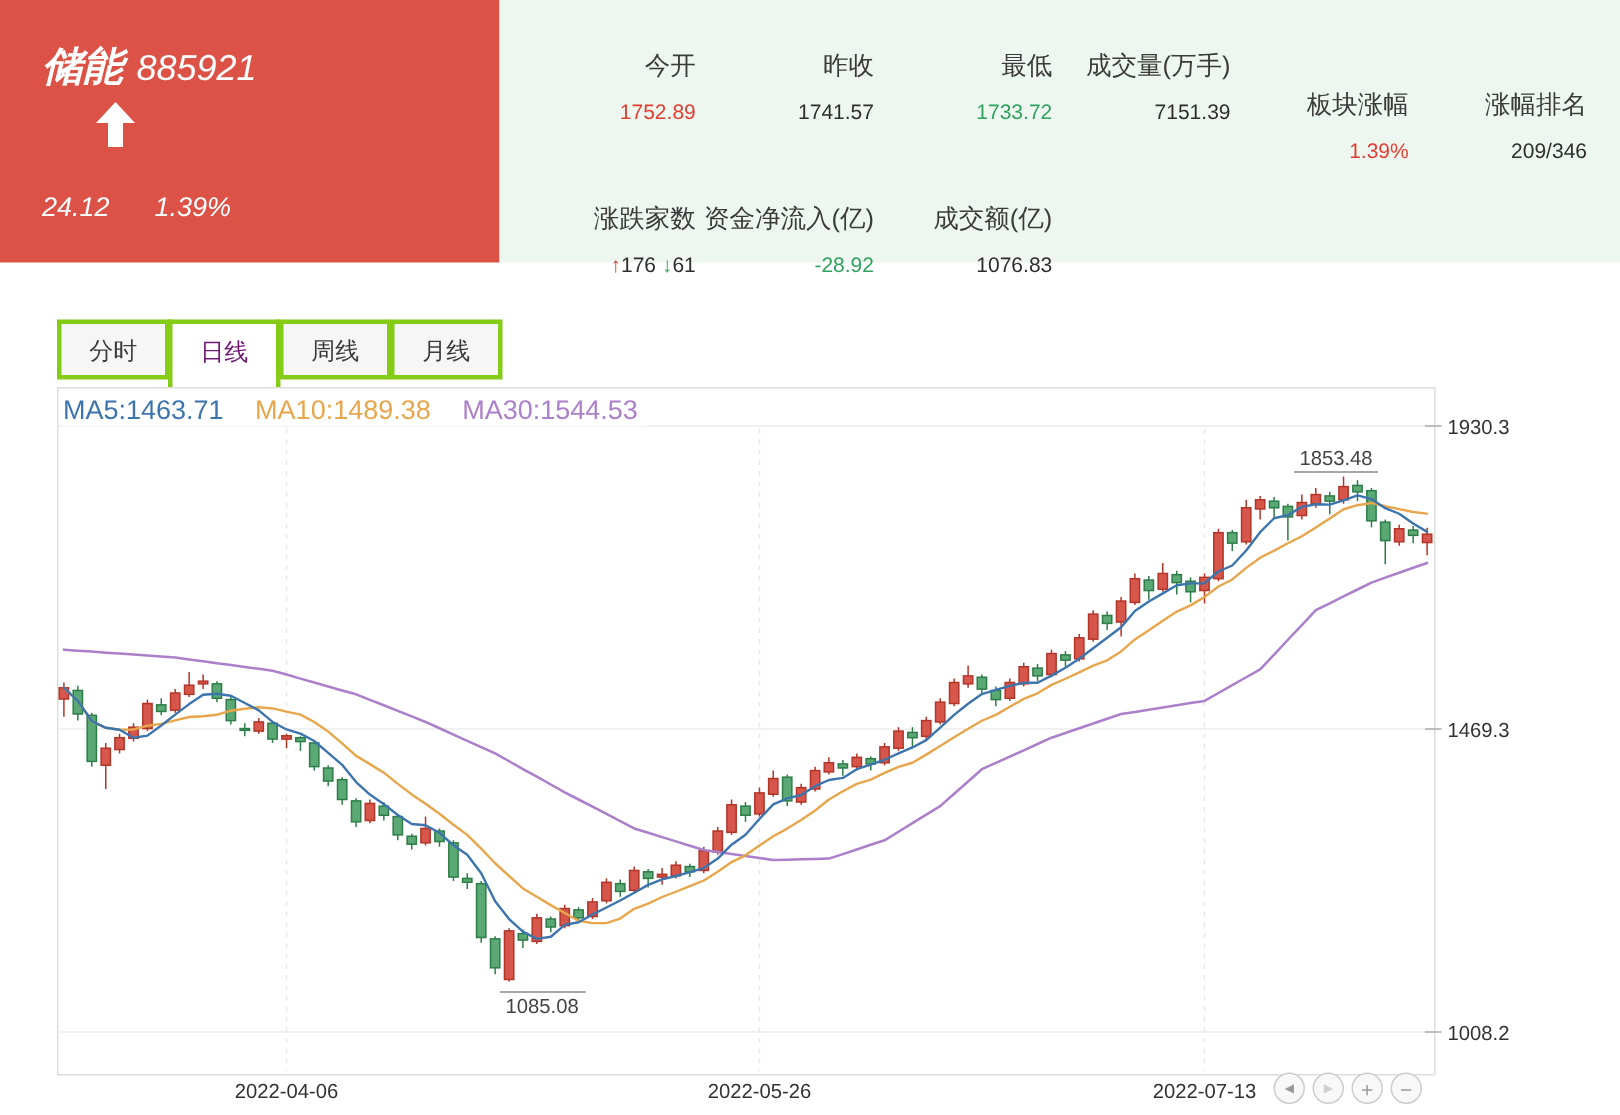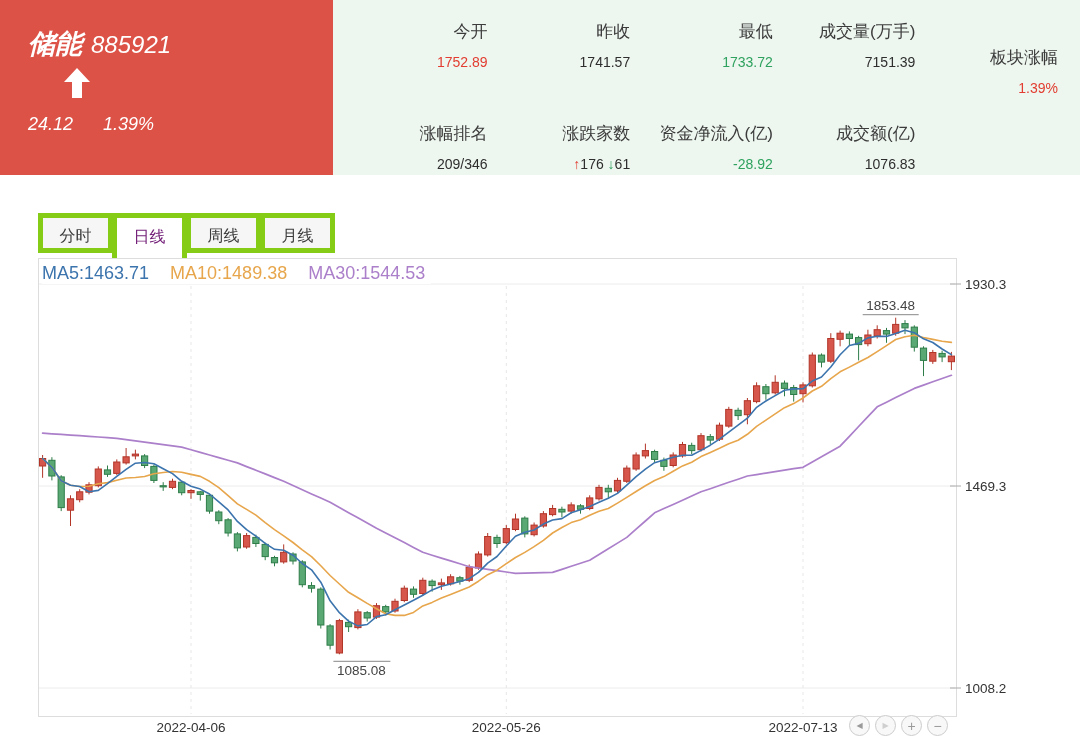--- a/index.html
+++ b/index.html
@@ -13,41 +13,41 @@
   .quote {
     width:333px; background:#dc5247; color:#fff;
     padding:26px 0 0 28px; flex:none;font-style:italic;
   }
   .q-top { display:flex; align-items:baseline; }
   .q-name { font-size:27px; font-weight:bold; }
   .q-code { font-size:24px; margin-left:9px; font-weight:normal; }
   .q-price-row { display:flex; align-items:center; margin-top:6px; }
   .q-price { font-size:43px; font-weight:bold; letter-spacing:1px; line-height:1; }
   .q-arrow { margin-left:36px; display:flex; align-items:center; }
-  .q-change { margin-top:16px; font-size:18px; display:flex; gap:30px; }
+  .q-change { margin-top:30px; font-size:18px; display:flex; gap:30px; }
   .stats {
     flex:1; background:#edf6ef; display:grid;
-    grid-template-columns:repeat(5,1fr);
-    align-content:start; padding:20px 22px 0 12px;
+    grid-template-columns:repeat(6,1fr);
+    align-content:start; padding:32px 22px 0 12px;
   }
   .cell { text-align:right; }
   .cell.r2 { margin-top:26px; }
   .s-label { font-size:17px; color:#3b3b3b; white-space:nowrap; }
   .s-value { font-size:14px; margin-top:11px; white-space:nowrap; }
   .v-red { color:#e23d30; }
   .v-green { color:#2ea25e; }
   .v-dark { color:#2e2e2e; }
   .arr-up { color:#e23d30; font-weight:bold; }
   .arr-down { color:#2ea25e; font-weight:bold; }
   
   .tabs { margin:38px 0 0 38px; display:flex; align-items:flex-start; height:45px; }
   .tab {
     width:75px; height:40px; line-height:38px; text-align:center; font-size:16px;
-    color:#3c3c3c; background:#f6f6f6; border:5px solid #84cc16;
-    margin-left:-1px; cursor:pointer;font-family:Liberation Mono, monospace;
+    color:#3c3c3c; background:#f6f6f6; border:3px solid #84cc16;
+    margin-left:-1px; cursor:pointer;
   }
   .tab:first-child { margin-left:0; }
   .tab.active {
     background:#fff; color:#701a75; height:45px; border-bottom:none; line-height:40px;
   }
   
   .chart-wrap { position:relative; margin-left:38px; width:1012px; height:480px; }
   #chart-svg { display:block; }
   #chart-svg text { font-family:"Liberation Sans","DejaVu Sans",sans-serif; }
   .ma-legend {

